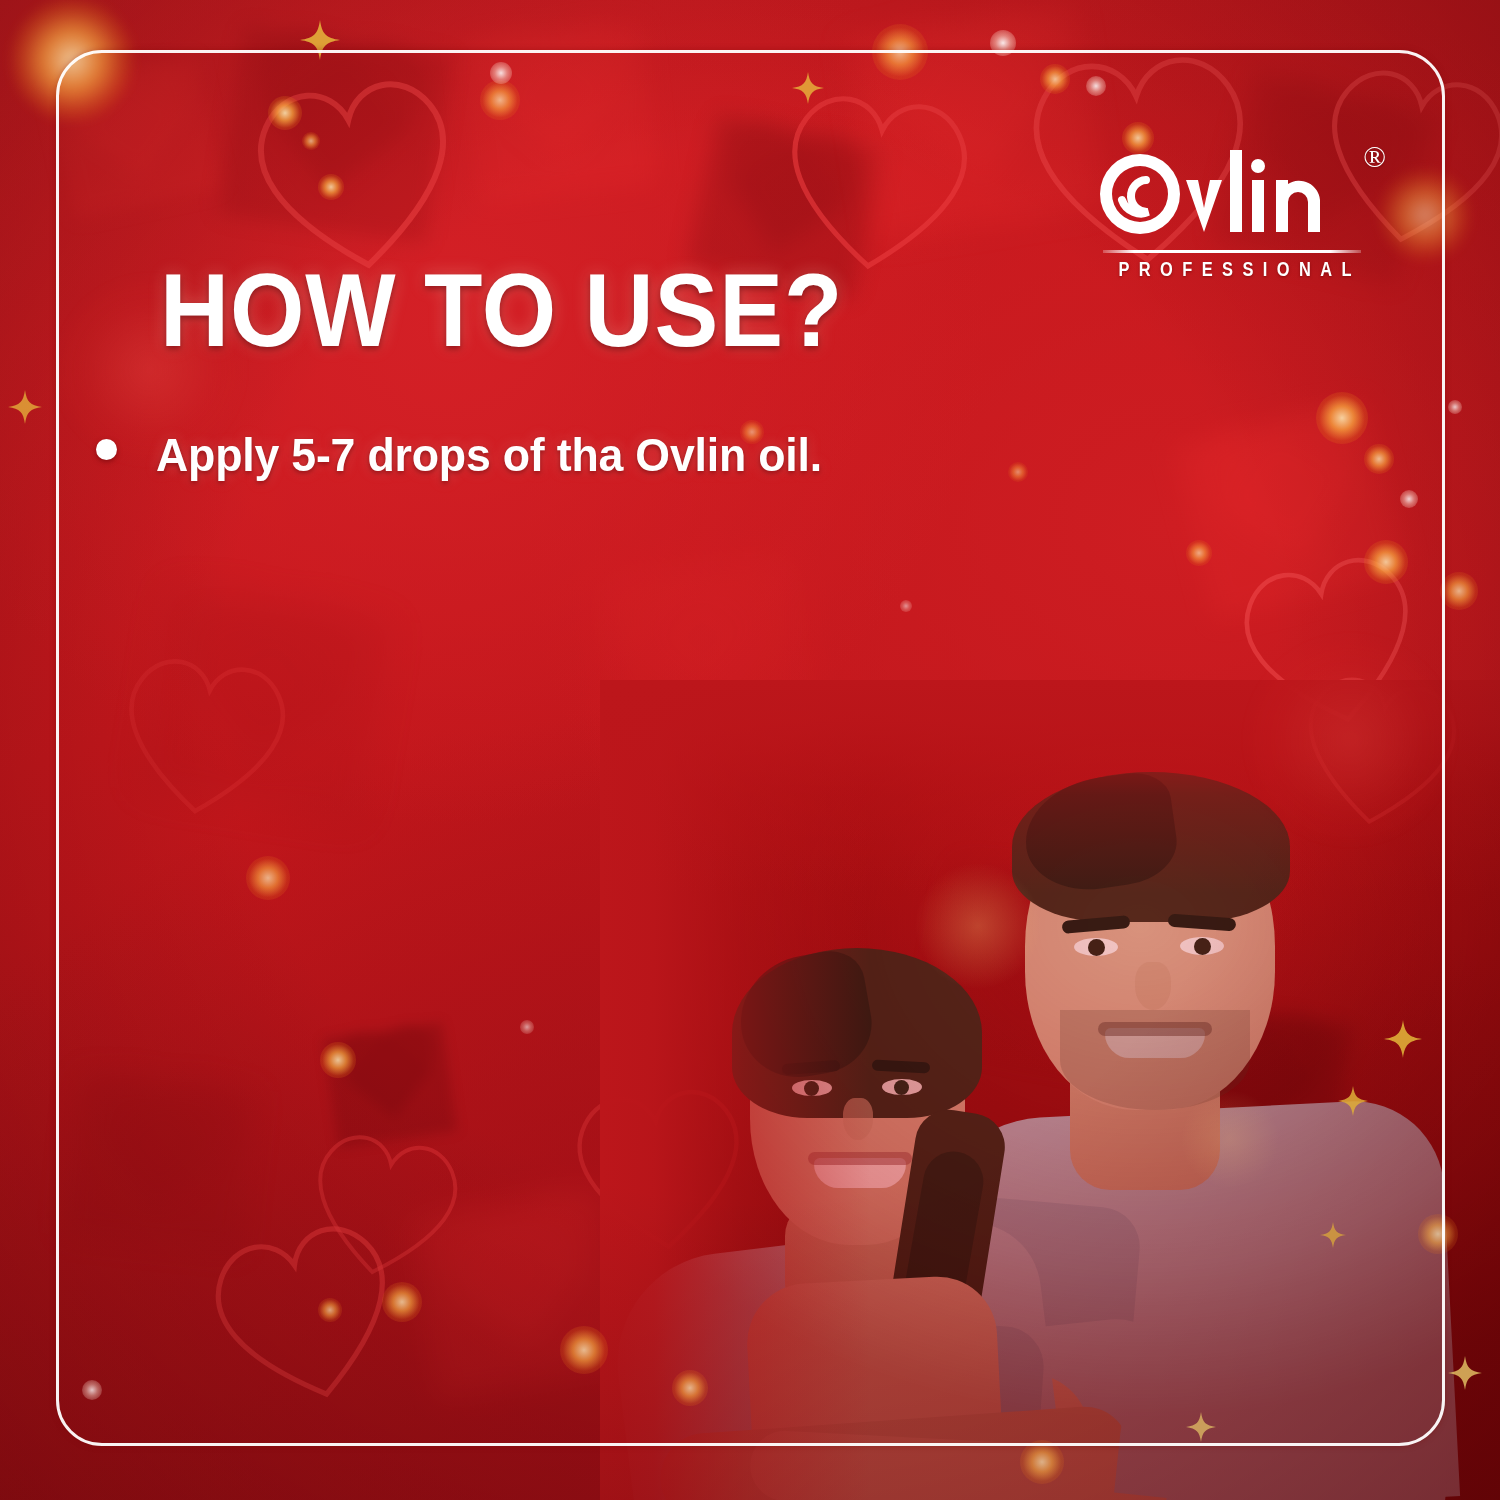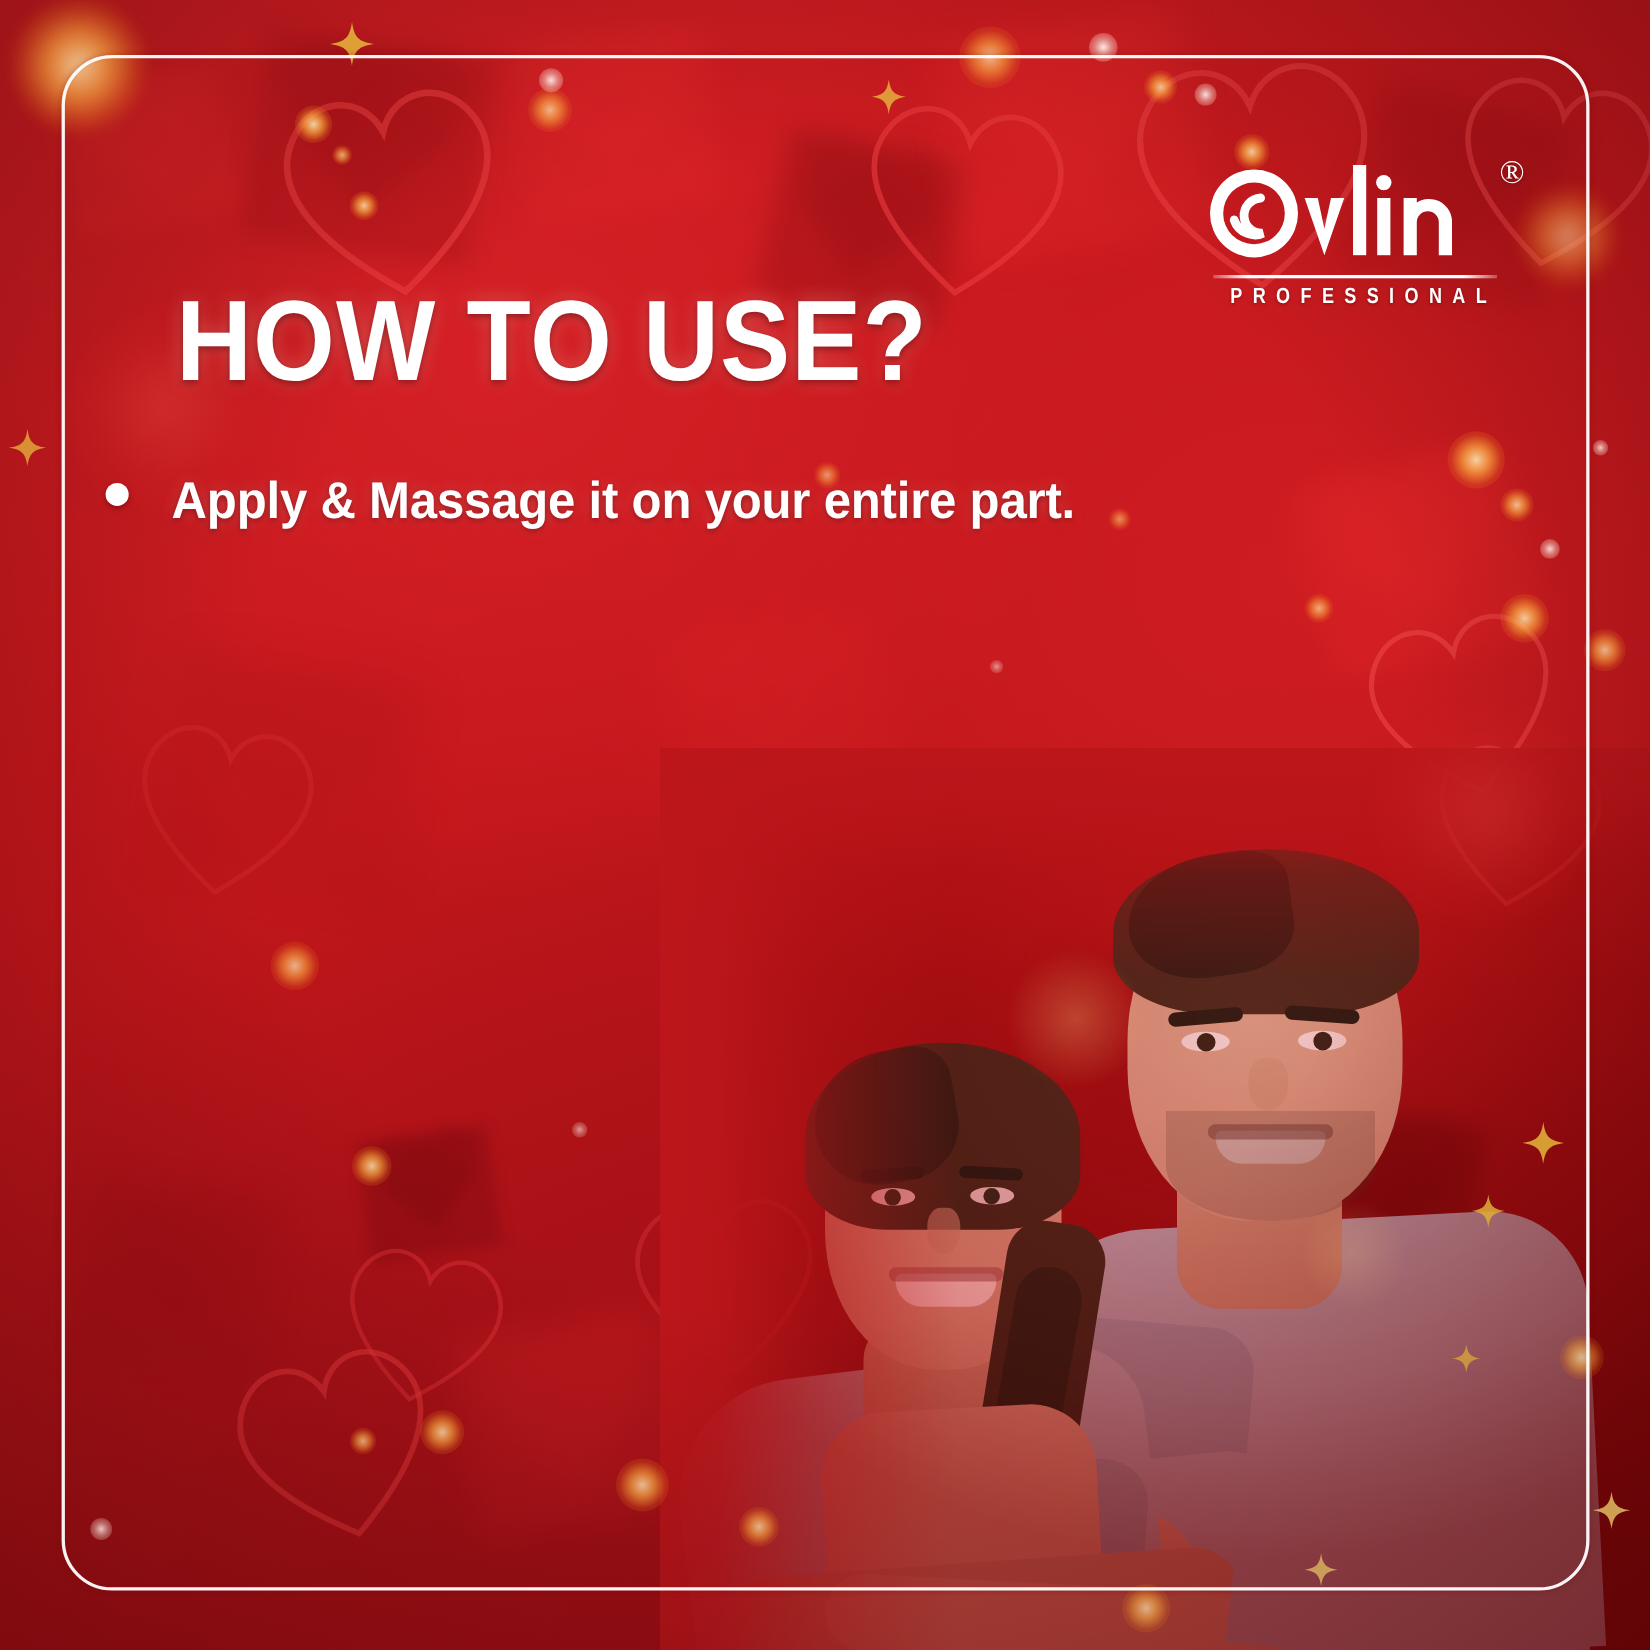--- a/index.html
+++ b/index.html
@@ -481,17 +481,17 @@
     </div>
     <div class="logo-rule"></div>
     <div class="logo-sub">PROFESSIONAL</div>
   </div>
 
   <div class="headline">HOW TO USE?</div>
 
   <div class="bullets">
     <div class="bullet-row">
       <span class="bullet-dot"></span>
-      <span class="bullet-text">Apply &amp; Massage it on your entire part.</span>
+      <span class="bullet-text">Apply 5-7 drops of tha Ovlin oil.</span>
     </div>
   </div>
 
 </div>
 
 </body></html>

